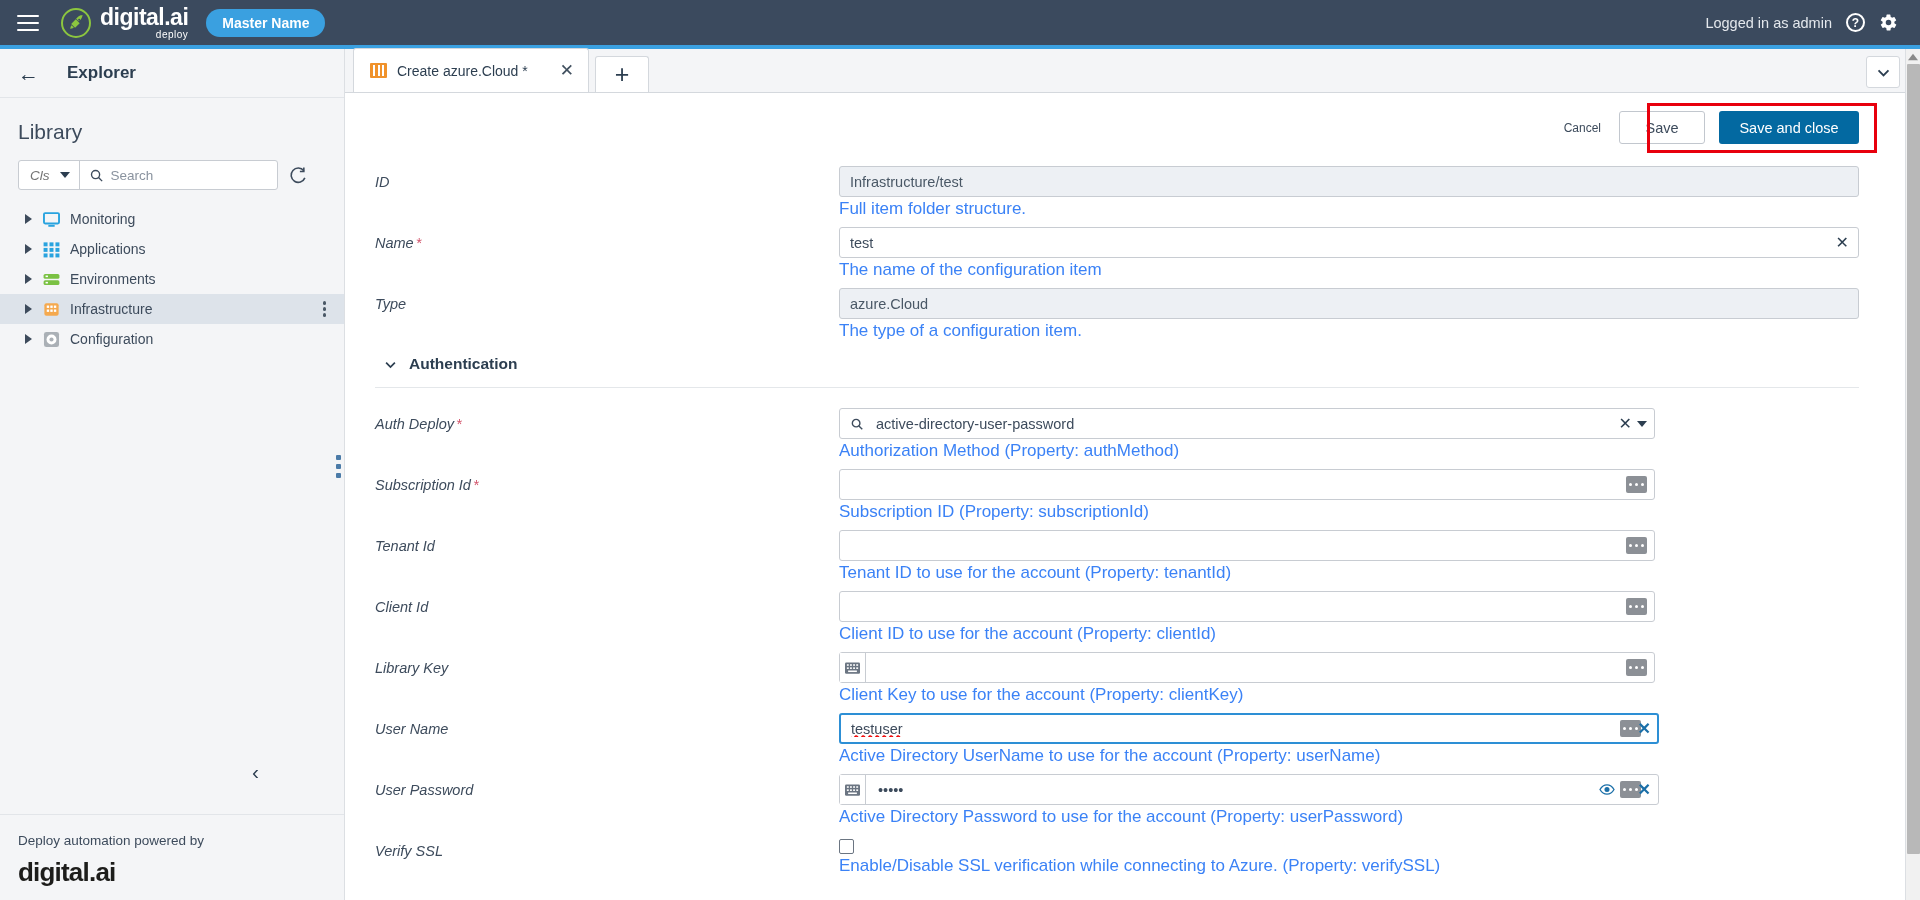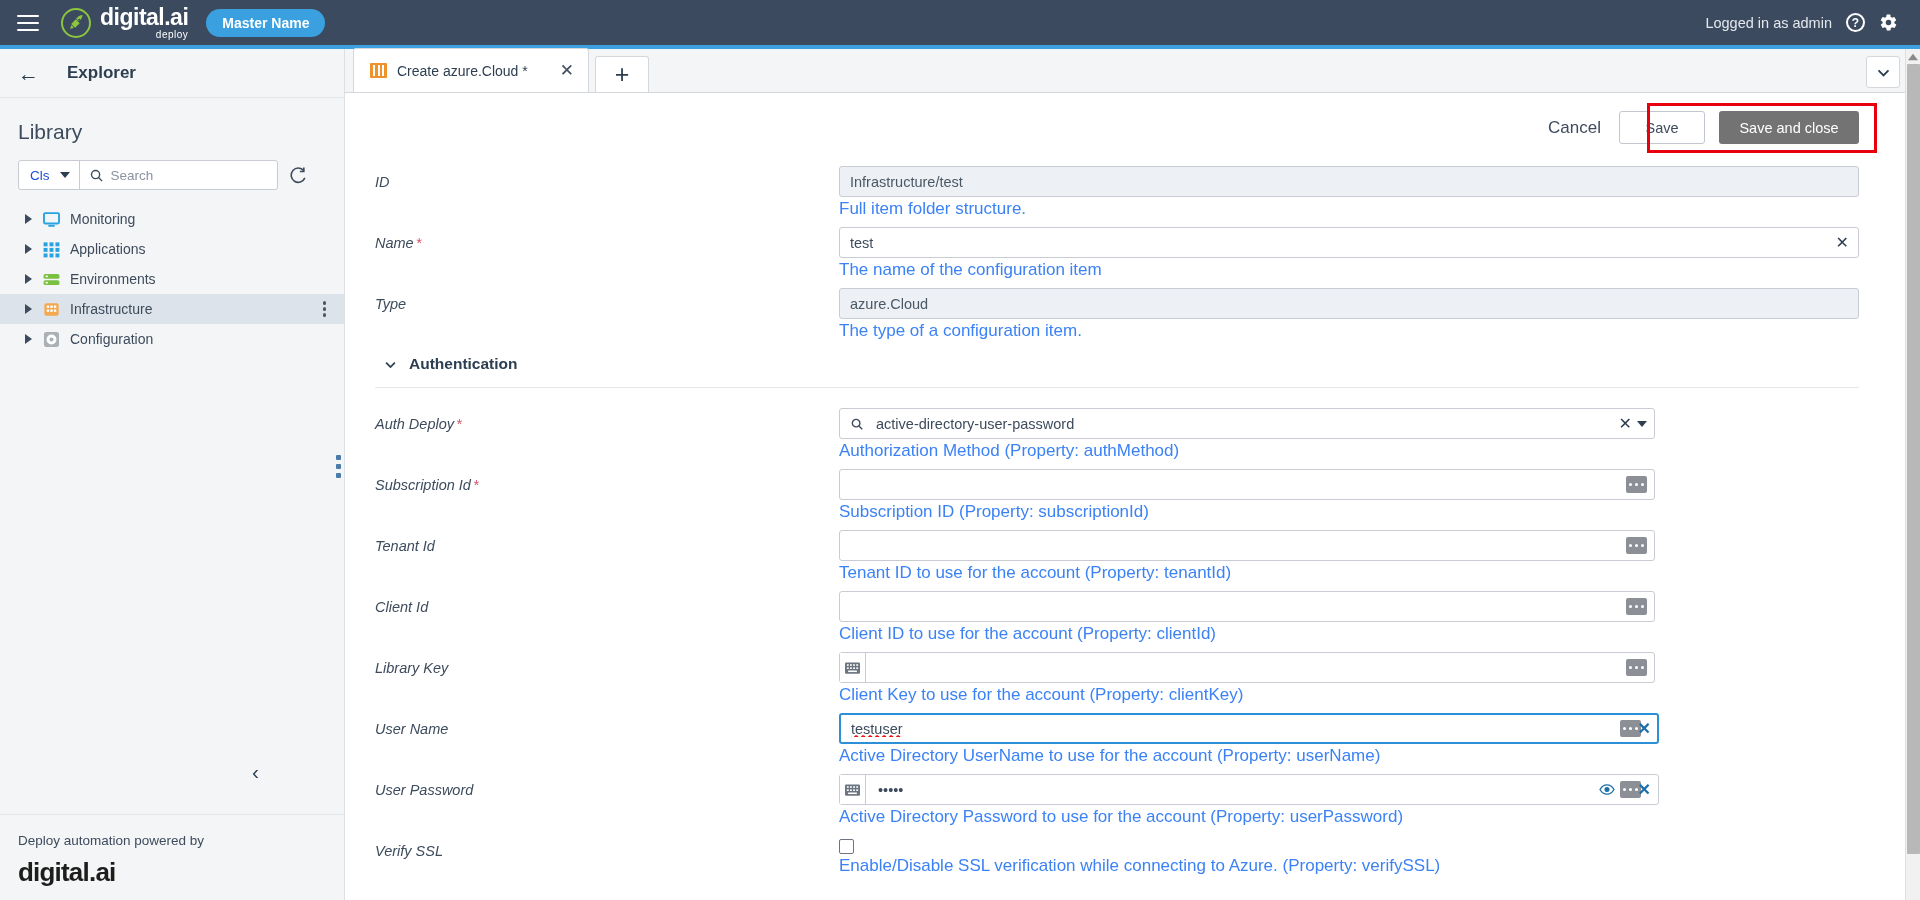--- a/index.html
+++ b/index.html
@@ -72,21 +72,21 @@
   }
   .search-row { display: flex; align-items: center; padding: 16px 0 0 18px; gap: 10px; }
   .search-box {
     display: flex; align-items: center; height: 30px; width: 260px;
     border: 1px solid #c8ccd2; border-radius: 3px; background: #ffffff;
   }
   .cis-select {
     display: flex; align-items: center; gap: 10px; padding: 0 9px 0 11px;
     height: 100%; border-right: 1px solid #c8ccd2; cursor: pointer;
   }
-  .cis-label { font-size: 13.5px; color: #1d4ed8; }
+  .cis-label { font-size: 13.5px; color: #737373; font-style: italic; }
   .caret-down {
     width: 0; height: 0; border-left: 5px solid transparent;
     border-right: 5px solid transparent; border-top: 6px solid #2c3e50;
   }
   .search-ico { margin: 0 7px 0 9px; display: flex; }
   .search-input {
     border: none; outline: none; font-size: 13.5px; color: #3d4b5c;
     background: transparent; flex: 1; font-family: "Liberation Sans", sans-serif;
   }
   .search-input::placeholder { color: #8a939f; }
@@ -159,28 +159,28 @@
 
   
   .main {
     position: absolute; top: 93px; left: 345px; width: 1560px; height: 807px;
     background: #ffffff; overflow: hidden;
   }
   .actions {
     display: flex; align-items: center; justify-content: flex-end;
     padding: 18px 46px 0 0; gap: 0; position: relative;
   }
-  .cancel-link { font-size: 17px; color: #3d4b5c; cursor: pointer; margin-right: 18px; }
+  .cancel-link { font-size: 12px; color: #3d4b5c; cursor: pointer; margin-right: 18px; }
   .btn-save {
     height: 33px; min-width: 86px; border: 1px solid #c2c7ce; background: #ffffff;
     color: #3d4b5c; font-size: 14.5px; border-radius: 3px; cursor: pointer;
     font-family: "Liberation Sans", sans-serif;
   }
   .btn-saveclose {
-    height: 33px; min-width: 140px; border: none; background: #737373;
+    height: 33px; min-width: 140px; border: none; background: #0369a1;
     color: #ffffff; font-size: 14.5px; border-radius: 3px; cursor: pointer;
     margin-left: 14px; font-family: "Liberation Sans", sans-serif;
   }
   .redbox {
     position: absolute; top: 10px; right: 28px; width: 230px; height: 50px;
     border: 3px solid #e8000d; pointer-events: none;
   }
 
   .form { padding: 22px 46px 0 30px; }
   .frow { display: flex; align-items: flex-start; margin-bottom: 8px; }

